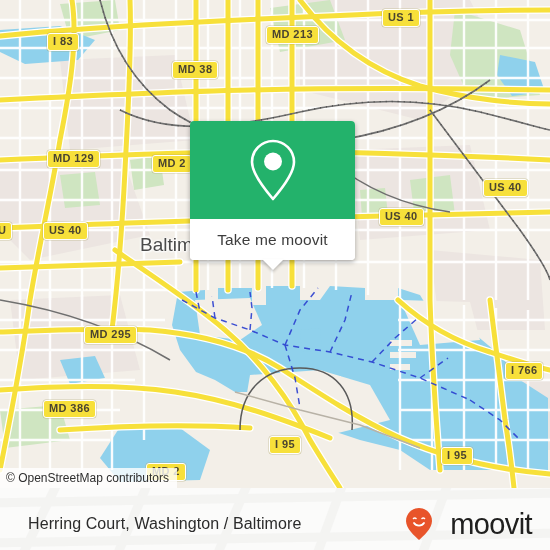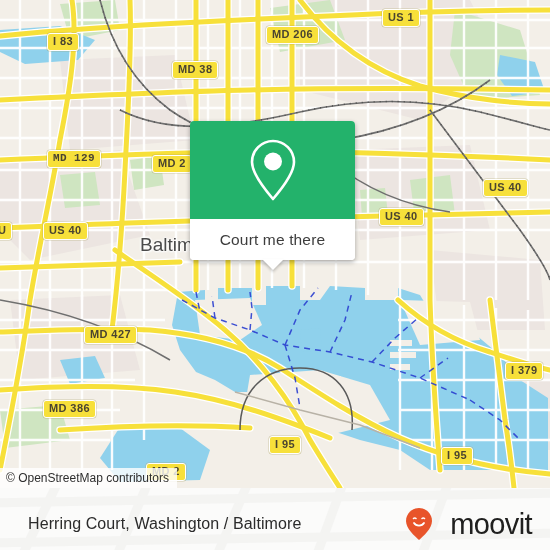--- a/index.html
+++ b/index.html
@@ -261,46 +261,46 @@
 
         <path d="M235,392 L300,410 L360,425 L420,448" stroke="#b8b2a6" stroke-width="1.4" fill="none"></path>
       </g>
     </svg>
 
     <div class="city-label" style="left:140px;top:234px;">Baltimore</div>
 
     <div id="shields">
         <div class="shield" style="left: 47px; top: 33px;">I 83</div>
         <div class="shield" style="left: 172px; top: 61px;">MD 38</div>
-        <div class="shield" style="left: 266px; top: 26px;">MD 206</div>
+        <div class="shield" style="left: 266px; top: 26px;">MD 213</div>
         <div class="shield" style="left: 382px; top: 9px;">US 1</div>
-        <div class="shield" style="left: 47px; top: 150px; font-family: Liberation Mono, monospace;">MD 129</div>
+        <div class="shield" style="left: 47px; top: 150px;">MD 129</div>
         <div class="shield" style="left: 152px; top: 155px;">MD 2</div>
         <div class="shield" style="left: 43px; top: 222px;">US 40</div>
         <div class="shield" style="left: -8px; top: 222px;">U</div>
         <div class="shield" style="left: 379px; top: 208px;">US 40</div>
         <div class="shield" style="left: 483px; top: 179px;">US 40</div>
-        <div class="shield" style="left: 84px; top: 326px;">MD 427</div>
+        <div class="shield" style="left: 84px; top: 326px;">MD 295</div>
         <div class="shield" style="left: 43px; top: 400px;">MD 386</div>
         <div class="shield" style="left: 146px; top: 463px;">MD 2</div>
         <div class="shield" style="left: 269px; top: 436px;">I 95</div>
         <div class="shield" style="left: 441px; top: 447px;">I 95</div>
-        <div class="shield" style="left: 505px; top: 362px;">I 379</div>
+        <div class="shield" style="left: 505px; top: 362px;">I 766</div>
       </div>
   </div>
 
   <div id="popup">
     <div id="popup-head" style="background: rgb(35, 178, 107);">
       <svg width="56" height="66" viewBox="0 0 56 66">
         <path d="M28 4 C16.4 4 7 13.4 7 25 C7 36.5 22 55 28 62 C34 55 49 36.5 49 25 C49 13.4 39.6 4 28 4 Z" fill="none" stroke="#ffffff" stroke-width="2.6" stroke-linejoin="round"></path>
         <circle cx="28" cy="24.5" r="9" fill="#ffffff"></circle>
       </svg>
     </div>
     <div id="popup-foot">
-      <span class="label">Court me there</span>
+      <span class="label">Take me moovit</span>
       <div id="popup-tail"></div>
     </div>
   </div>
 
   <div id="attribution">
     <span>© OpenStreetMap contributors</span>
   </div>
 
   <div id="bottombar">
     <svg class="faintmap" width="550" height="62" viewBox="0 0 550 62">

